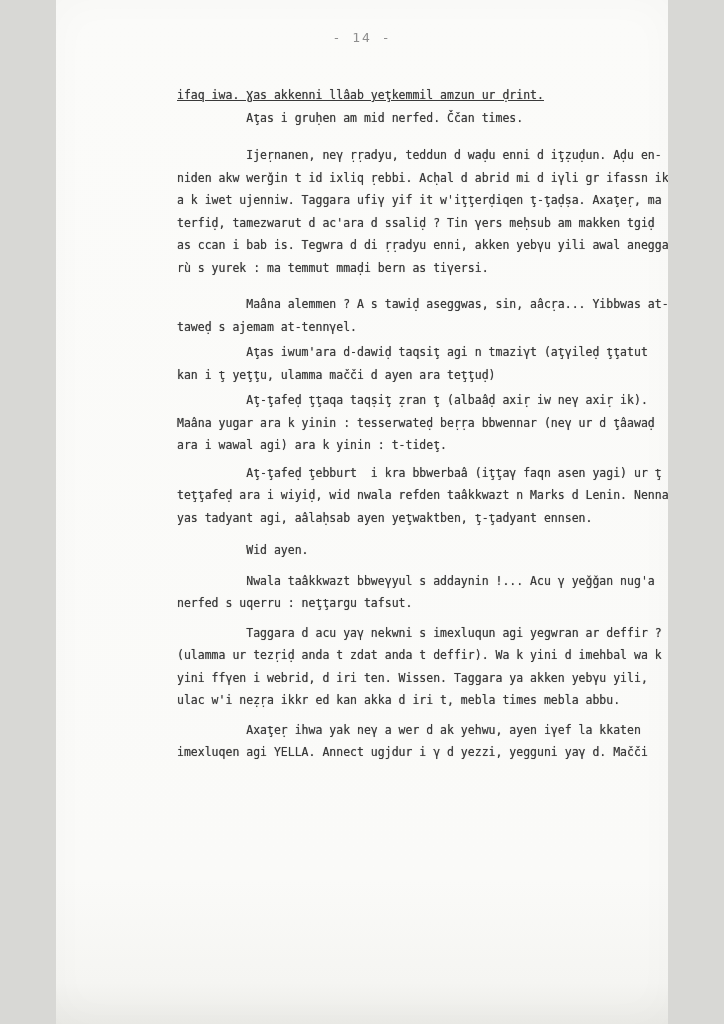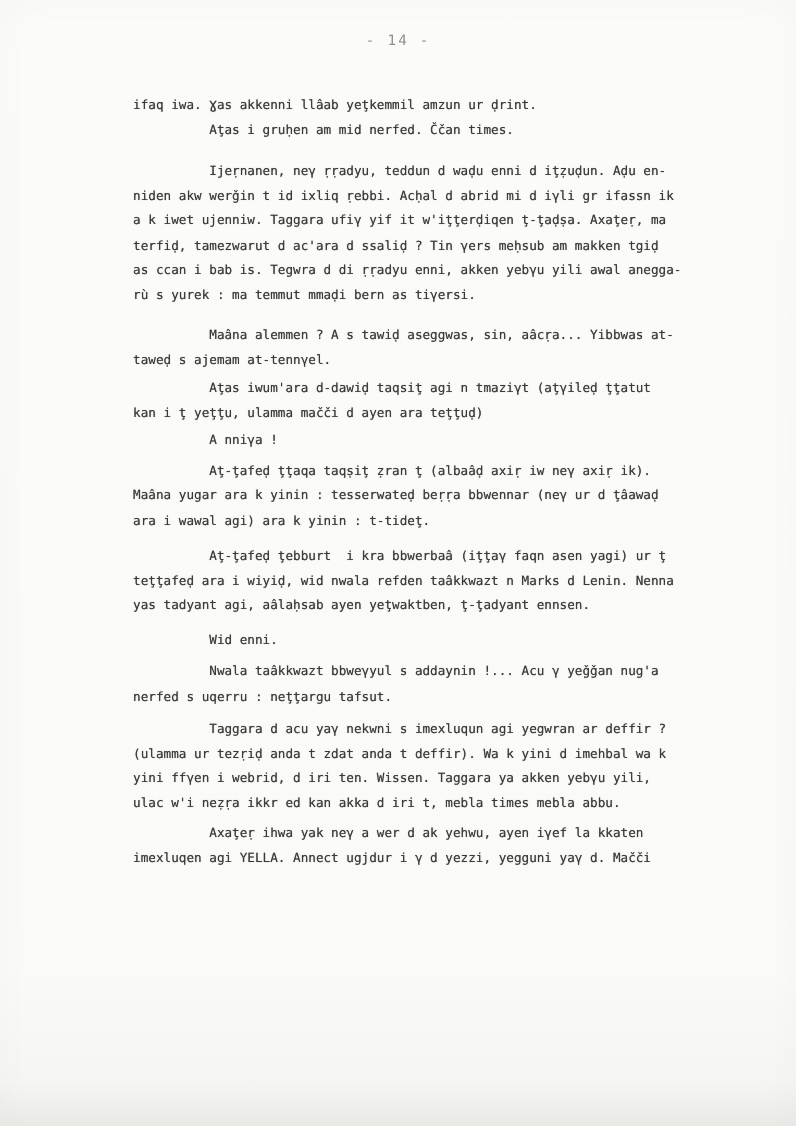--- a/index.html
+++ b/index.html
@@ -2,21 +2,21 @@
 <html><head>
 <meta charset="utf-8">
 <style>
   html, body {
     margin: 0;
     padding: 0;
     background: #d8d8d5;
   }
   .page {
     position: relative;
-    width: 724px;
+    width: 612px;
     height: 1024px;
     margin: 0 auto;
     overflow: hidden;
     background: linear-gradient(180deg, #fbfbf9 0%, #fafaf8 86%, #f5f5f2 96%, #ebebe7 100%);
     box-shadow: inset 0 0 40px rgba(0,0,0,0.025);
     font-family: "DejaVu Sans Mono", "Liberation Mono", monospace;
   }
   .page-number {
     position: absolute;
     top: 30px;
@@ -36,21 +36,21 @@
     color: #3a3a3a;
     font-size: 11.5px;
     line-height: 22.5px;
     text-shadow: 0 0 0.7px rgba(50,50,50,0.65);
   }
   .text-block p {
     margin: 0 0 7px 0;
     white-space: pre;
   }
   
-  .text-block p:nth-of-type(1)  { margin-bottom: 0; }
+  .text-block p:nth-of-type(1)  { margin-bottom: 0; text-decoration: underline; }
   .text-block p:nth-of-type(2)  { margin-bottom: 15px; }
   .text-block p:nth-of-type(3)  { margin-bottom: 14px; }
   .text-block p:nth-of-type(4)  { margin-bottom: 3px; }
   .text-block p:nth-of-type(5)  { margin-bottom: 3px; }
   .text-block p:nth-of-type(6)  { margin-bottom: 5px; }
   .text-block p:nth-of-type(7)  { margin-bottom: 10px; }
   .text-block p:nth-of-type(8)  { margin-bottom: 8px; }
   .text-block p:nth-of-type(9)  { margin-bottom: 7px; }
   .text-block p:nth-of-type(10) { margin-bottom: 7px; }
   .text-block p:nth-of-type(11) { margin-bottom: 5px; }
@@ -70,28 +70,27 @@
     <p>          Ijeṛnanen, neγ ṛṛadyu, teddun d waḍu enni d iţẓuḍun. Aḍu en-
 niden akw werǧin t id ixliq ṛebbi. Acḥal d abrid mi d iγli gr ifassn ik
 a k iwet ujenniw. Taggara ufiγ yif it w'iţţerḍiqen ţ-ţaḍṣa. Axaţeṛ, ma
 terfiḍ, tamezwarut d ac'ara d ssaliḍ ? Tin γers meḥsub am makken tgiḍ
 as ccan i bab is. Tegwra d di ṛṛadyu enni, akken yebγu yili awal anegga-
 rù s yurek : ma temmut mmaḍi bern as tiγersi.</p>
     <p>          Maâna alemmen ? A s tawiḍ aseggwas, sin, aâcṛa... Yibbwas at-
 taweḍ s ajemam at-tennγel.</p>
     <p>          Aţas iwum'ara d-dawiḍ taqsiţ agi n tmaziγt (aţγileḍ ţţatut
 kan i ţ yeţţu, ulamma mačči d ayen ara teţţuḍ)</p>
-    <p>          A nniγa !</p>
     <p>          Aţ-ţafeḍ ţţaqa taqṣiţ ẓran ţ (albaâḍ axiṛ iw neγ axiṛ ik).
 Maâna yugar ara k yinin : tesserwateḍ beṛṛa bbwennar (neγ ur d ţâawaḍ
 ara i wawal agi) ara k yinin : t-tideţ.</p>
     <p>          Aţ-ţafeḍ ţebburt  i kra bbwerbaâ (iţţaγ faqn asen yagi) ur ţ
 teţţafeḍ ara i wiyiḍ, wid nwala refden taâkkwazt n Marks d Lenin. Nenna
 yas tadyant agi, aâlaḥsab ayen yeţwaktben, ţ-ţadyant ennsen.</p>
-    <p>          Wid enni.</p>
+    <p>          Wid ayen.</p>
     <p>          Nwala taâkkwazt bbweγyul s addaynin !... Acu γ yeǧǧan nug'a
 nerfed s uqerru : neţţargu tafsut.</p>
     <p>          Taggara d acu yaγ nekwni s imexluqun agi yegwran ar deffir ?
 (ulamma ur tezṛiḍ anda t zdat anda t deffir). Wa k yini d imehbal wa k
 yini ffγen i webrid, d iri ten. Wissen. Taggara ya akken yebγu yili,
 ulac w'i neẓṛa ikkr ed kan akka d iri t, mebla times mebla abbu.</p>
     <p>          Axaţeṛ ihwa yak neγ a wer d ak yehwu, ayen iγef la kkaten
 imexluqen agi YELLA. Annect ugjdur i γ d yezzi, yegguni yaγ d. Mačči</p>
   </div>
 

